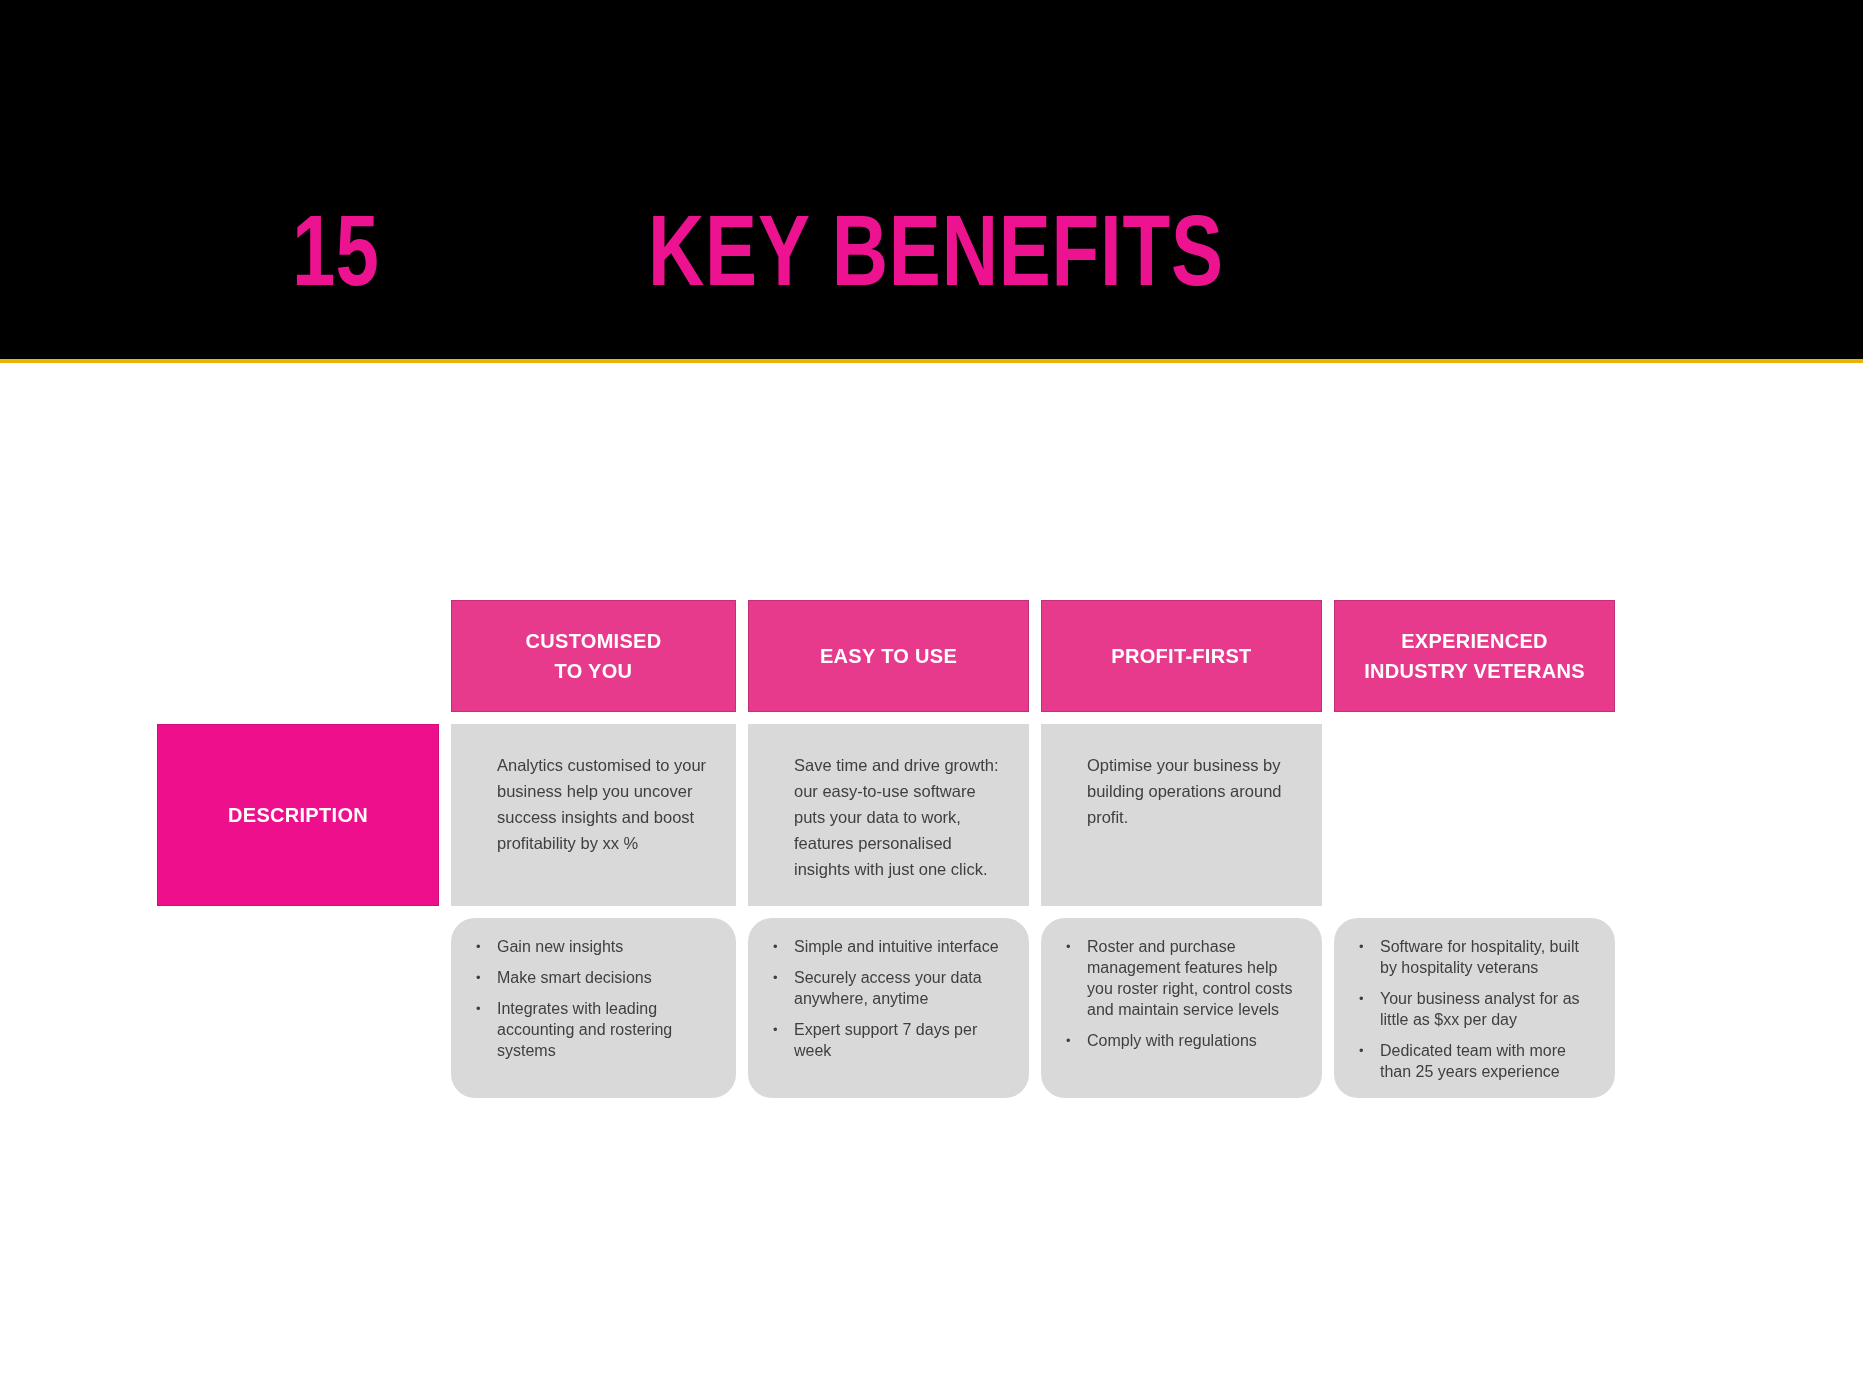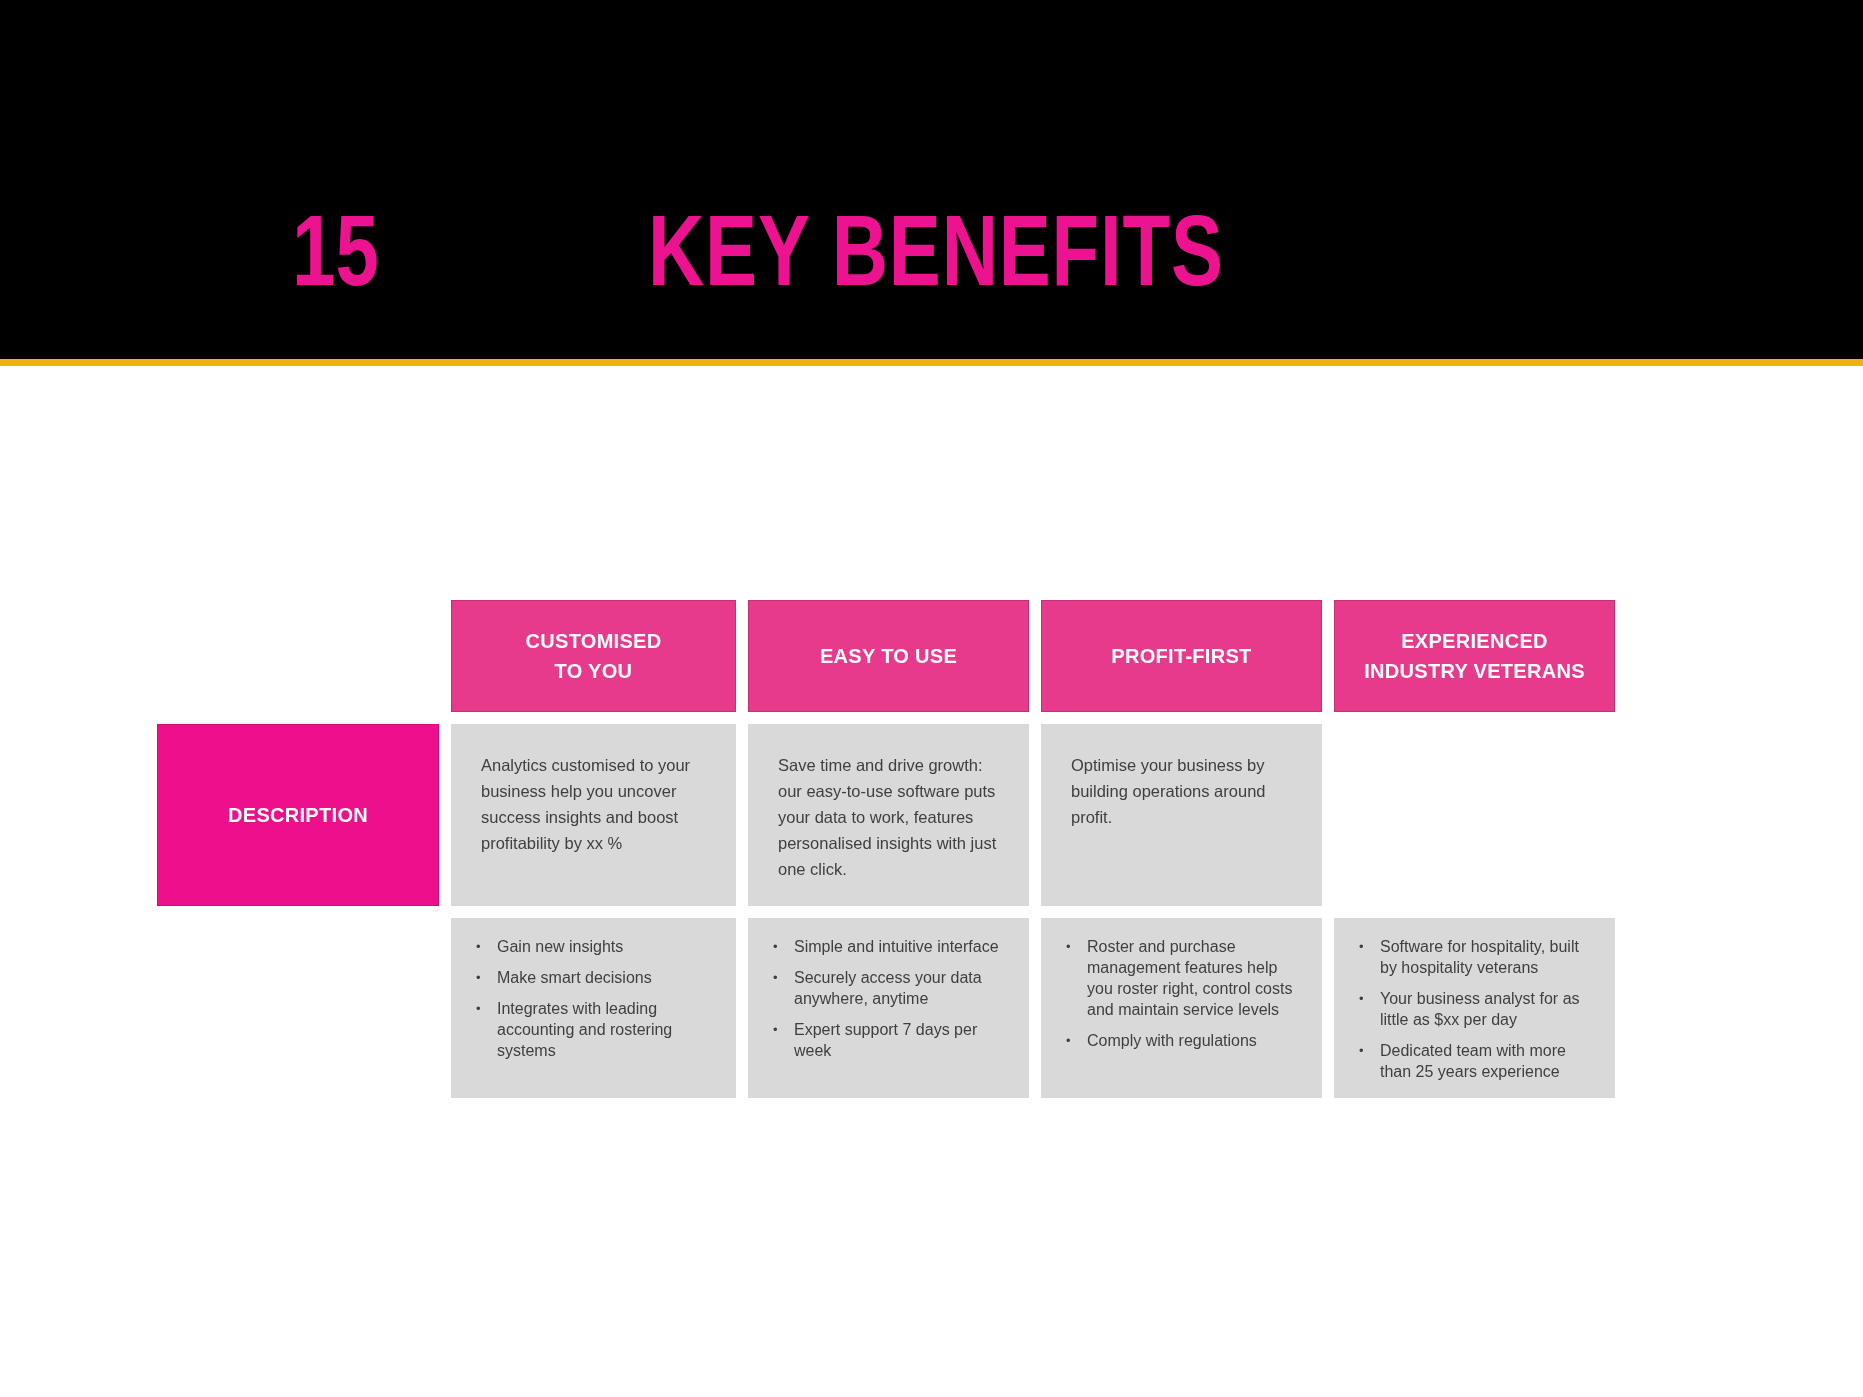--- a/index.html
+++ b/index.html
@@ -6,21 +6,21 @@
   .slide{
     position:relative;
     width:1863px;height:1397px;
     background:#ffffff;
     overflow:hidden;
     font-family:"Liberation Sans","DejaVu Sans",sans-serif;
   }
   .top-bar{
     position:absolute;left:0;top:0;width:1863px;height:359px;
     background:var(--header-bg,#000000);
-    border-bottom:7px solid #eab308;
+    border-bottom:4px solid #eab308;
   }
   .slide-number{
     position:absolute;left:292px;top:200px;
     font-size:100px;font-weight:700;line-height:1;
     color:var(--title-pink,#ED1390);
     transform:scaleX(0.78);transform-origin:0 0;
     white-space:nowrap;
   }
   .slide-title{
     position:absolute;left:648px;top:200px;
@@ -51,26 +51,26 @@
     border:1px solid rgba(0,0,0,0.10);
     color:#ffffff;font-weight:700;font-size:20px;
     letter-spacing:0.3px;text-align:center;
     display:flex;align-items:center;justify-content:center;
   }
   .cell{
     background:var(--cell-gray,#D9D9D9);
     color:var(--body-text,#3F3F3F);
   }
   .desc-cell{
-    padding:28px 26px 18px 30px;
+    padding:28px 26px 18px 46px;
     font-size:16.5px;line-height:26px;
   }
   .proof-cell{
     padding:18px 16px 12px 18px;
-    font-size:16px;line-height:21px;
+    font-size:16px;line-height:21px;border-radius:24px;
   }
   .proof-cell ul{
     margin:0;padding:0;list-style:none;
   }
   .proof-cell li{
     position:relative;
     padding-left:28px;
     margin-bottom:10px;
   }
   .proof-cell li::before{

